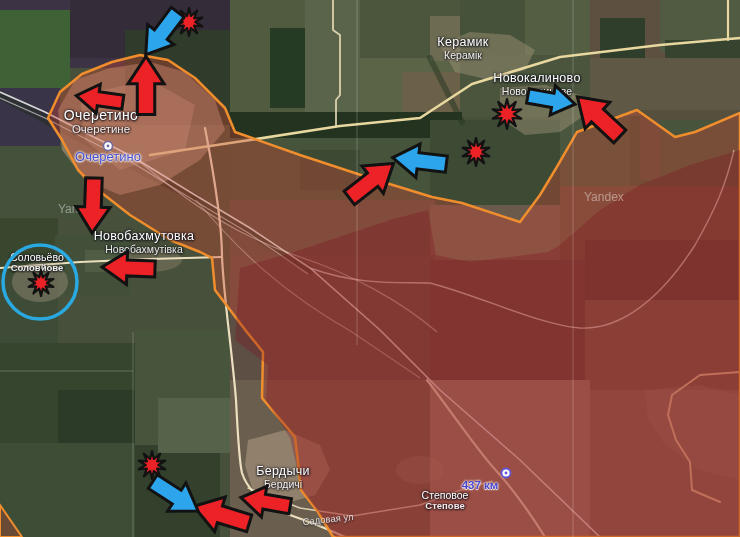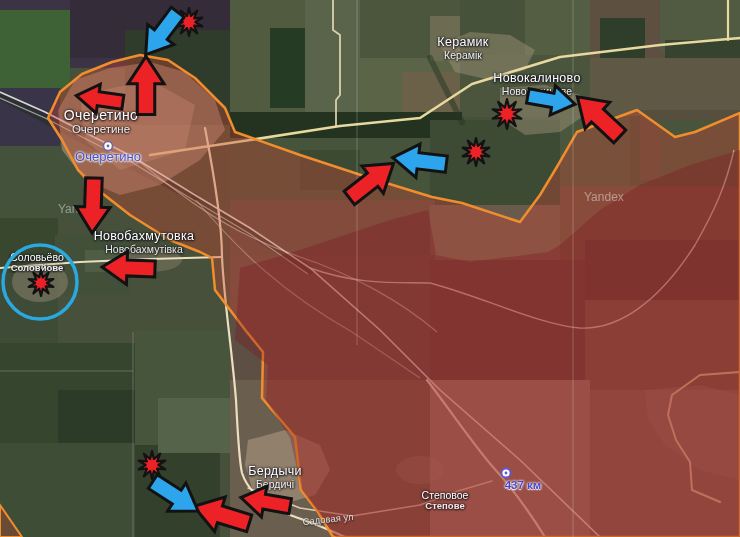--- a/index.html
+++ b/index.html
@@ -157,21 +157,21 @@
     </g>
 
     <g>
       <circle cx="506" cy="473" r="4.5" fill="#ffffff" stroke="#6158d8" stroke-width="1.8"></circle>
       <circle cx="506" cy="473" r="1.4" fill="#6158d8"></circle>
     </g>
   </svg>
 
   <div id="labels-layer">
     <div class="station-label" style="left:108px;top:156px;">Очеретино</div>
-    <div class="road-marker-label" style="left:523px;top:485px;text-align:center;">437 км</div>
+    <div class="road-marker-label" style="left:480px;top:485px;text-align:center;">437 км</div>
     <div class="street-label" style="left:328px;top:519px;">Садовая ул</div>
     <div class="watermark" style="left:58px;top:202px;">Yandex</div>
     <div class="watermark" style="left:584px;top:190px;">Yandex</div>
   <div class="place-label sz-md" style="left: 463px; top: 48px;">
         <span class="ru">Керамик</span>
         <span class="uk">Керамік</span>
       </div>
       <div class="place-label sz-md" style="left: 537px; top: 84px;">
         <span class="ru">Новокалиново</span>
         <span class="uk">Новокалинове</span>
@@ -181,21 +181,21 @@
         <span class="uk">Очеретине</span>
       </div>
       <div class="place-label sz-md" style="left: 144px; top: 242px;">
         <span class="ru">Новобахмутовка</span>
         <span class="uk">Новобахмутівка</span>
       </div>
       <div class="place-label sz-sm" style="left: 37px; top: 262px;">
         <span class="ru">Соловьёво</span>
         <span class="uk">Соловйове</span>
       </div>
-      <div class="place-label sz-md" style="left: 275px; top: 477px;">
+      <div class="place-label sz-md" style="left: 283px; top: 477px;">
         <span class="ru">Бердычи</span>
         <span class="uk">Бердичі</span>
       </div>
       <div class="place-label sz-sm" style="left: 445px; top: 500px;">
         <span class="ru">Степовое</span>
         <span class="uk">Степове</span>
       </div>
     </div>
 
   <svg id="symbols-svg" width="740" height="537" viewBox="0 0 740 537" style="pointer-events:none;">

